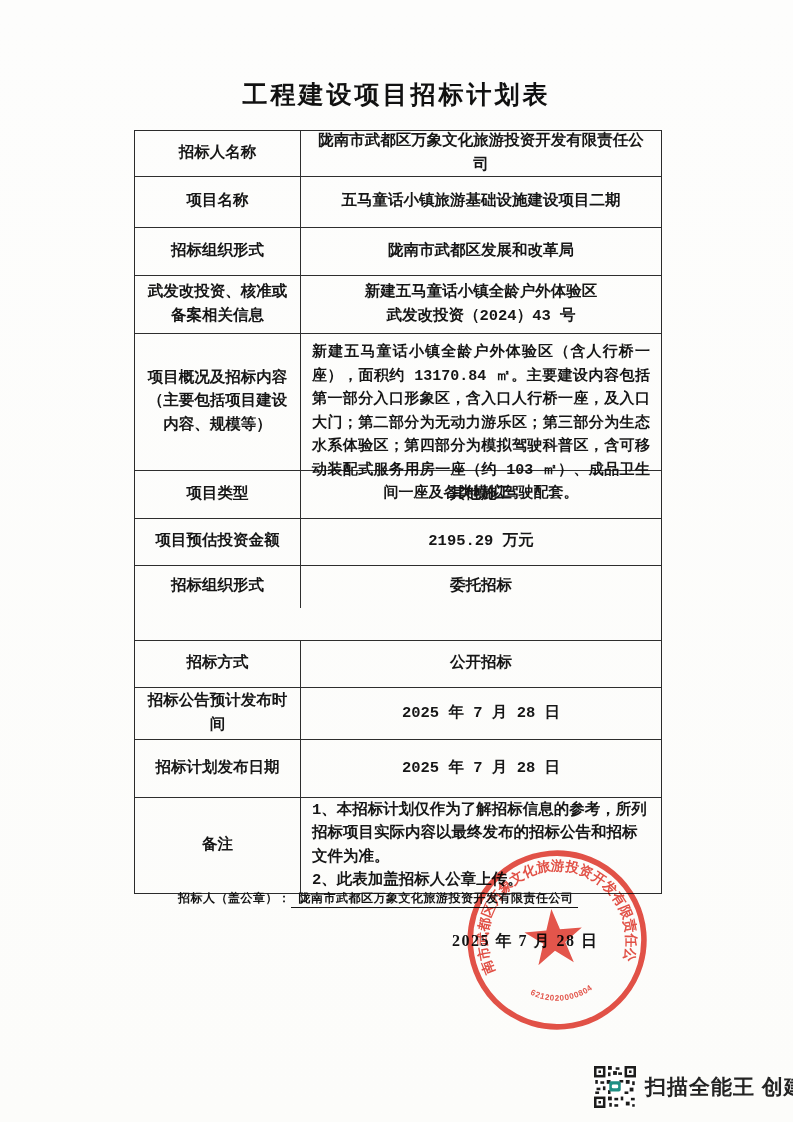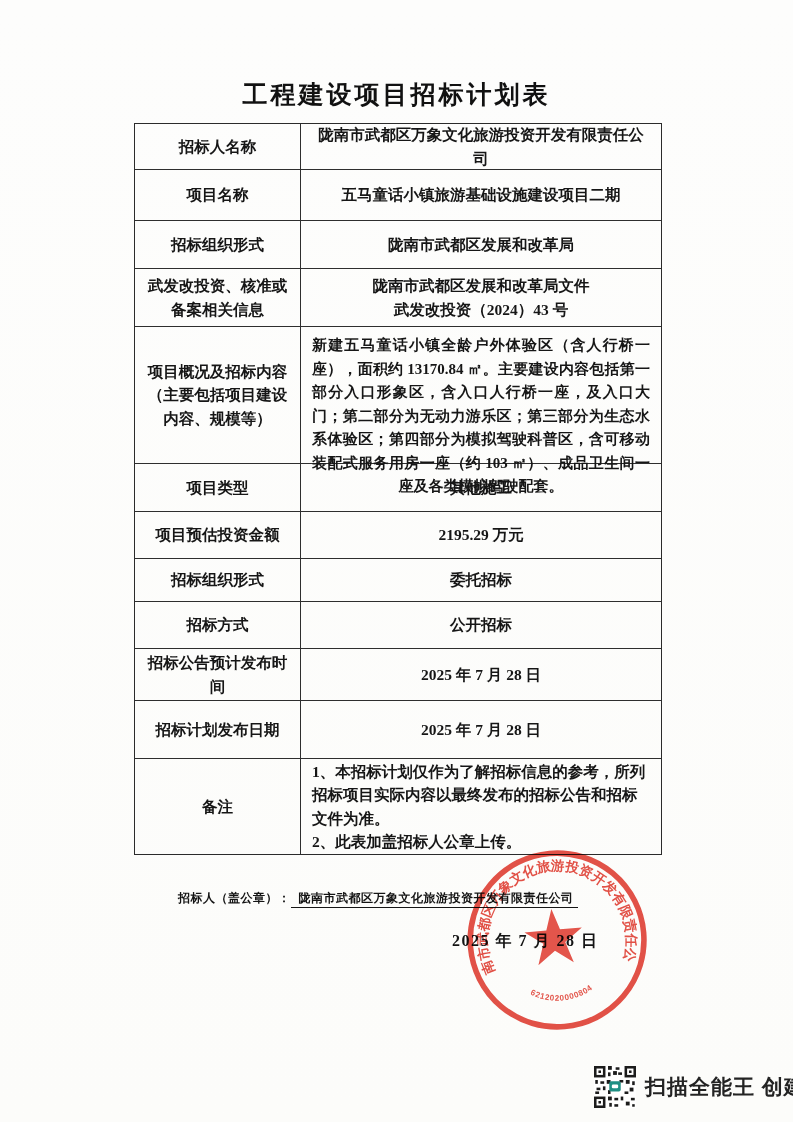--- a/index.html
+++ b/index.html
@@ -12,24 +12,25 @@
     overflow:hidden;
   }
   .page{position:absolute;inset:0;background:linear-gradient(180deg,#fdfdfc 0%,#fcfcfa 100%);padding-left:9px;}
   .doc-title{
     position:absolute;top:78px;left:0;width:793px;
     text-align:center;margin:0;
     font-family:"Liberation Sans","DejaVu Sans",sans-serif;
     font-size:25px;font-weight:bold;letter-spacing:3px;color:#111;
   }
   .tender-table{
-    position:absolute;left:134px;top:123px;width:528px;
+    position:absolute;left:134px;top:130px;width:528px;
     border:1.6px solid #2b2b2b;
     box-sizing:border-box;
     background:transparent;
+    font-family:Liberation Mono, monospace;
   }
   .t-row{display:flex;box-sizing:border-box;border-top:1.4px solid #2e2e2e;}
   .t-row:first-child{border-top:none;}
   .cell{box-sizing:border-box;font-size:15.5px;font-weight:600;line-height:1.5;color:#161616;}
   .cell.label{
     flex:0 0 166px;border-right:1.4px solid #2e2e2e;
     display:flex;align-items:center;justify-content:center;
     text-align:center;padding:4px 9px;
   }
   .cell.value{
@@ -86,41 +87,41 @@
         <div class="cell label">项目名称</div>
         <div class="cell value">五马童话小镇旅游基础设施建设项目二期</div>
       </div>
       <div class="t-row" style="height: 48px;">
         <div class="cell label">招标组织形式</div>
         <div class="cell value">陇南市武都区发展和改革局</div>
       </div>
       <div class="t-row" style="height: 58px;">
         <div class="cell label">武发改投资、核准或备案相关信息</div>
         <div class="cell value">
-          <div class="value-line">陇南市武都区发展和改革局文件</div>
+          <div class="value-line">新建五马童话小镇全龄户外体验区</div>
           <div class="value-line">武发改投资（2024）43 号</div>
         </div>
       </div>
       <div class="t-row" style="height: 137px;">
         <div class="cell label">项目概况及招标内容（主要包括项目建设内容、规模等）</div>
         <div class="cell value justify">新建五马童话小镇全龄户外体验区（含人行桥一座），面积约 13170.84 ㎡。主要建设内容包括第一部分入口形象区，含入口人行桥一座，及入口大门；第二部分为无动力游乐区；第三部分为生态水系体验区；第四部分为模拟驾驶科普区，含可移动装配式服务用房一座（约 103 ㎡）、成品卫生间一座及各类模拟驾驶配套。</div>
       </div>
       <div class="t-row" style="height: 48px;">
         <div class="cell label">项目类型</div>
         <div class="cell value">其他施工</div>
       </div>
       <div class="t-row" style="height: 47px;">
         <div class="cell label">项目预估投资金额</div>
         <div class="cell value">2195.29 万元</div>
       </div>
       <div class="t-row" style="height: 43px;">
         <div class="cell label">招标组织形式</div>
         <div class="cell value">委托招标</div>
       </div>
-      <div class="t-row" style="height: 47px;">
+      <div class="t-row" style="height: 47px; margin-top: 32px;">
         <div class="cell label">招标方式</div>
         <div class="cell value">公开招标</div>
       </div>
       <div class="t-row" style="height: 52px;">
         <div class="cell label">招标公告预计发布时间</div>
         <div class="cell value">2025 年 7 月 28 日</div>
       </div>
       <div class="t-row" style="height: 58px;">
         <div class="cell label">招标计划发布日期</div>
         <div class="cell value">2025 年 7 月 28 日</div>

